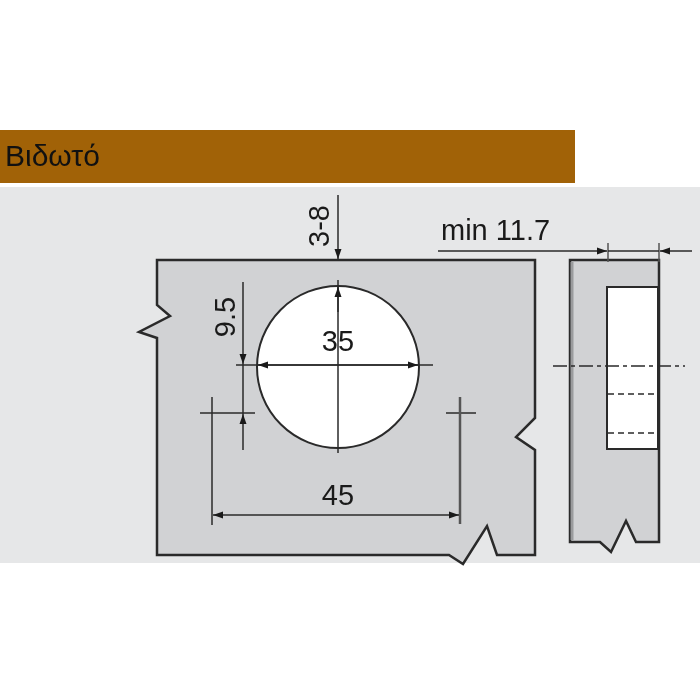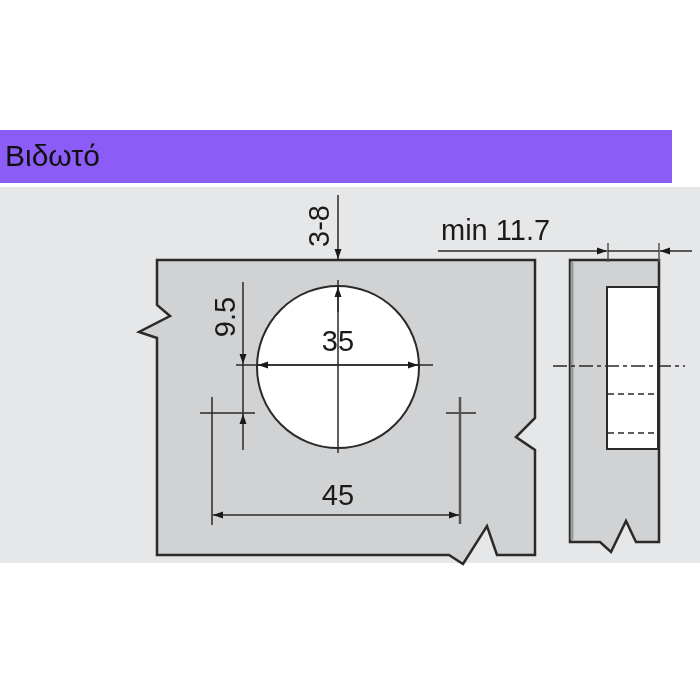--- a/index.html
+++ b/index.html
@@ -11,23 +11,23 @@
       width: 700px;
       height: 700px;
       position: relative;
       overflow: hidden;
       font-family: "Liberation Sans", sans-serif;
     }
     .header-bar {
       position: absolute;
       left: 0;
       top: 130px;
-      width: 672px;
+      width: 575px;
       height: 53px;
-      background: #8b5cf6;
+      background: #a16207;
     }
     .header-title {
       position: absolute;
       left: 5px;
       top: 8px;
       font-size: 30px;
       line-height: 36px;
       color: #111111;
       font-family: "Liberation Sans", sans-serif;
     }

